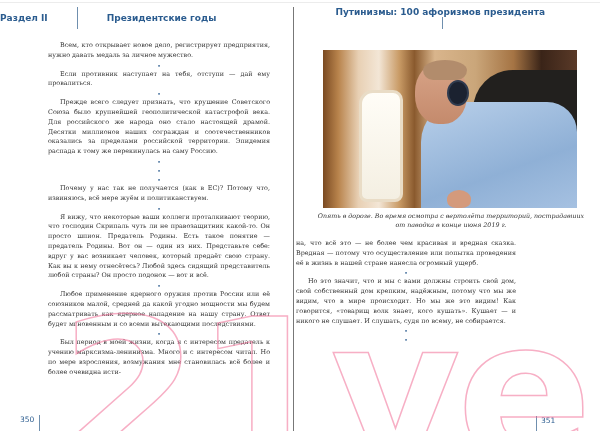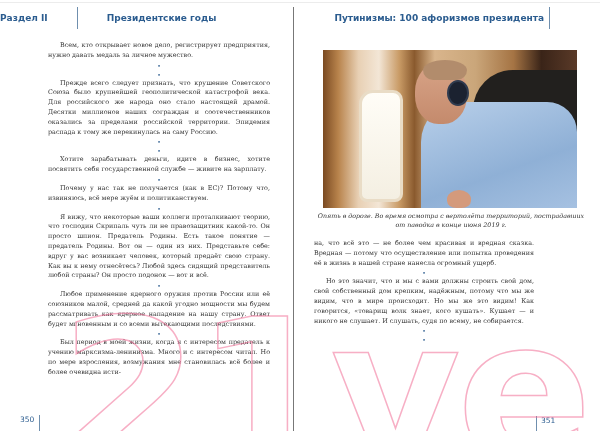--- a/index.html
+++ b/index.html
@@ -8,25 +8,25 @@
   .spread { position: absolute; left: 0; top: 2px; width: 600px; height: 429px; background: #fff; border-top: 1px solid #ececec; }
   .gutter { position: absolute; left: 293px; top: 4px; width: 1px; height: 427px; background: #777; }
   .page { position: absolute; top: 0; height: 429px; }
   .page.left { left: 0; width: 293px; }
   .page.right { left: 294px; width: 306px; }
   .running-head { position: absolute; top: 4px; font-family: "DejaVu Sans", "Liberation Sans", sans-serif; font-weight: bold; font-size: 9px; color: #2b5c8f; display: flex; align-items: center; height: 22px; }
   .running-head .section { font-weight: bold; color: #2b5c8f; padding-right: 5px; }
   .running-head .bar { width: 1px; height: 22px; background: #6f8fae; }
   .running-head .title { padding-left: 5px; }
   .left .running-head { left: 0; gap: 24px; }
-  .right .running-head { right: 50px; }
+  .right .running-head { right: 50px; flex-direction: column; }
   .right .running-head .title { padding-left: 0; padding-right: 5px; }
   .text-block { position: absolute; font-size: 6.4px; line-height: 9.8px; text-align: justify; color: #333; }
   .left .text-block { left: 48px; width: 222px; top: 38px; }
-  .right .text-block { left: 20px; width: 220px; top: 236px; }
+  .right .text-block { left: 2px; width: 220px; top: 236px; }
   .para { text-indent: 12px; }
   .para.cont { text-indent: 0; }
   .sep { text-align: center; color: #2b5c8f; font-size: 6px; line-height: 9px; height: 9px; }
   .photo { position: absolute; left: 29px; top: 47px; width: 254px; height: 158px; overflow: hidden;
     background: linear-gradient(90deg, #7a4a22 0%, #b8834c 6%, #e8d0b4 14%, #f3e6d6 22%, #c99b66 30%, #8a5a2e 36%, #d9b58c 44%, #caa67a 60%, #a57444 75%, #3a2418 86%, #5a3a28 100%); }
   .photo .window { position: absolute; left: 36px; top: 40px; width: 44px; height: 112px; background: linear-gradient(180deg, #fffdf7, #f4efe2); border-radius: 14px 10px 8px 8px; border: 3px solid #e9dcc6; }
   .photo .jacket { position: absolute; left: 150px; top: 20px; width: 104px; height: 90px; background: #22201e; border-radius: 40px 0 0 10px; }
   .photo .shirt { position: absolute; left: 98px; top: 52px; width: 156px; height: 110px; background: linear-gradient(160deg, #b9d0ea, #8fb0d6 60%, #a7c2e2); border-radius: 40px 30px 0 0; }
   .photo .head { position: absolute; left: 92px; top: 12px; width: 52px; height: 62px; background: linear-gradient(180deg, #d8a488, #c48a6c); border-radius: 48% 48% 45% 45%; }
   .photo .hair { position: absolute; left: 100px; top: 10px; width: 44px; height: 20px; background: #b28c6c; border-radius: 50% 50% 10px 10px; }
@@ -49,25 +49,25 @@
   <div class="page left">
     <div class="running-head">
       <span class="section">Раздел II</span>
       <span class="bar"></span>
       <span class="title">Президентские годы</span>
     </div>
 
     <div class="text-block">
       <p class="para">Всем, кто открывает новое дело, регистрирует предприятия, нужно давать медаль за личное мужество.</p>
       <div class="sep">•</div>
+      <p class="para">Если противник наступает на тебя, отступи — дай ему провалиться.</p>
       <div class="sep">•</div>
       <p class="para">Прежде всего следует признать, что крушение Советского Союза было крупнейшей геополитической катастрофой века. Для российского же народа оно стало настоящей драмой. Десятки миллионов наших сограждан и соотечественников оказались за пределами российской территории. Эпидемия распада к тому же перекинулась на саму Россию.</p>
       <div class="sep">•</div>
       <div class="sep">•</div>
-      <p class="para">Хотите зарабатывать деньги, идите в бизнес, хотите посвятить себя государственной службе — живите на зарплату.</p>
       <div class="sep">•</div>
       <p class="para">Почему у нас так не получается (как в ЕС)? Потому что, извиняюсь, всё мере жуём и политиканствуем.</p>
       <div class="sep">•</div>
       <p class="para">Я вижу, что некоторые ваши коллеги проталкивают теорию, что господин Скрипаль чуть ли не правозащитник какой-то. Он просто шпион. Предатель Родины. Есть такое понятие — предатель Родины. Вот он — один из них. Представьте себе: вдруг у вас возникает человек, который предаёт свою страну. Как вы к нему отнесётесь? Любой здесь сидящий представитель любой страны? Он просто подонок — вот и всё.</p>
       <div class="sep">•</div>
       <p class="para">Любое применение ядерного оружия против России или её союзников малой, средней да какой угодно мощности мы будем рассматривать как ядерное нападение на нашу страну. Ответ будет мгновенным и со всеми вытекающими последствиями.</p>
       <div class="sep">•</div>
       <p class="para">Был период в моей жизни, когда я с интересом предатель к учению марксизма-ленинизма. Много и с интересом читал. Но по мере взросления, возмужания мне становилась всё более и более очевидна исти-</p>
     </div>
 

